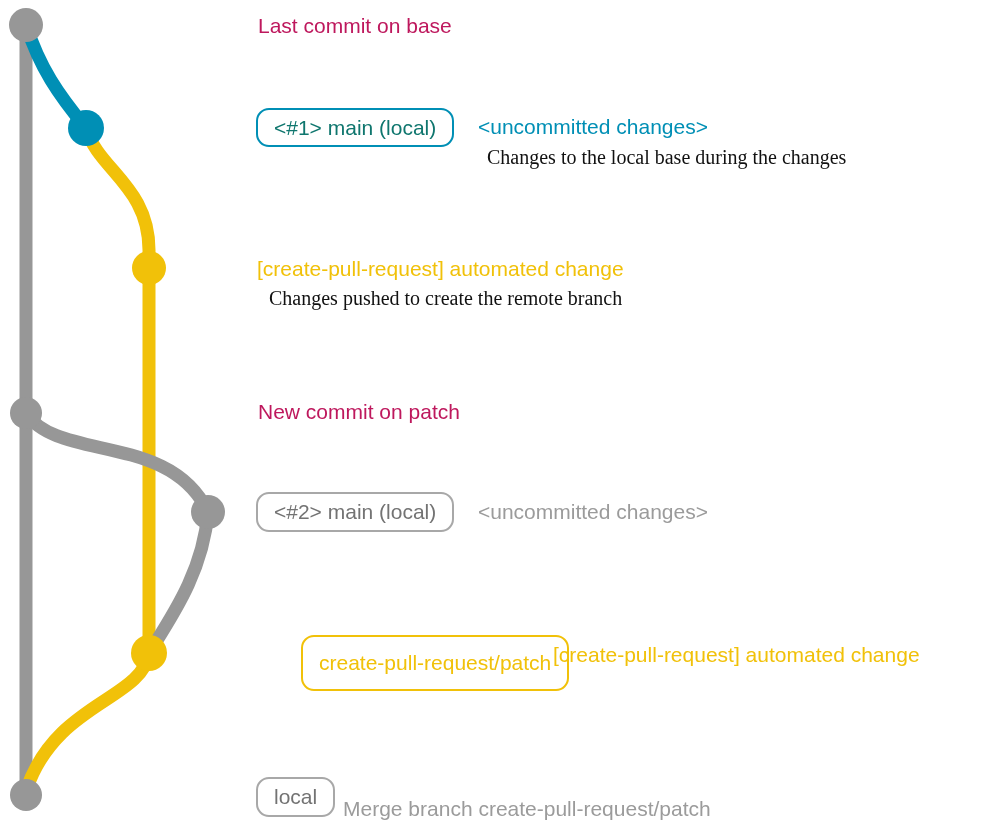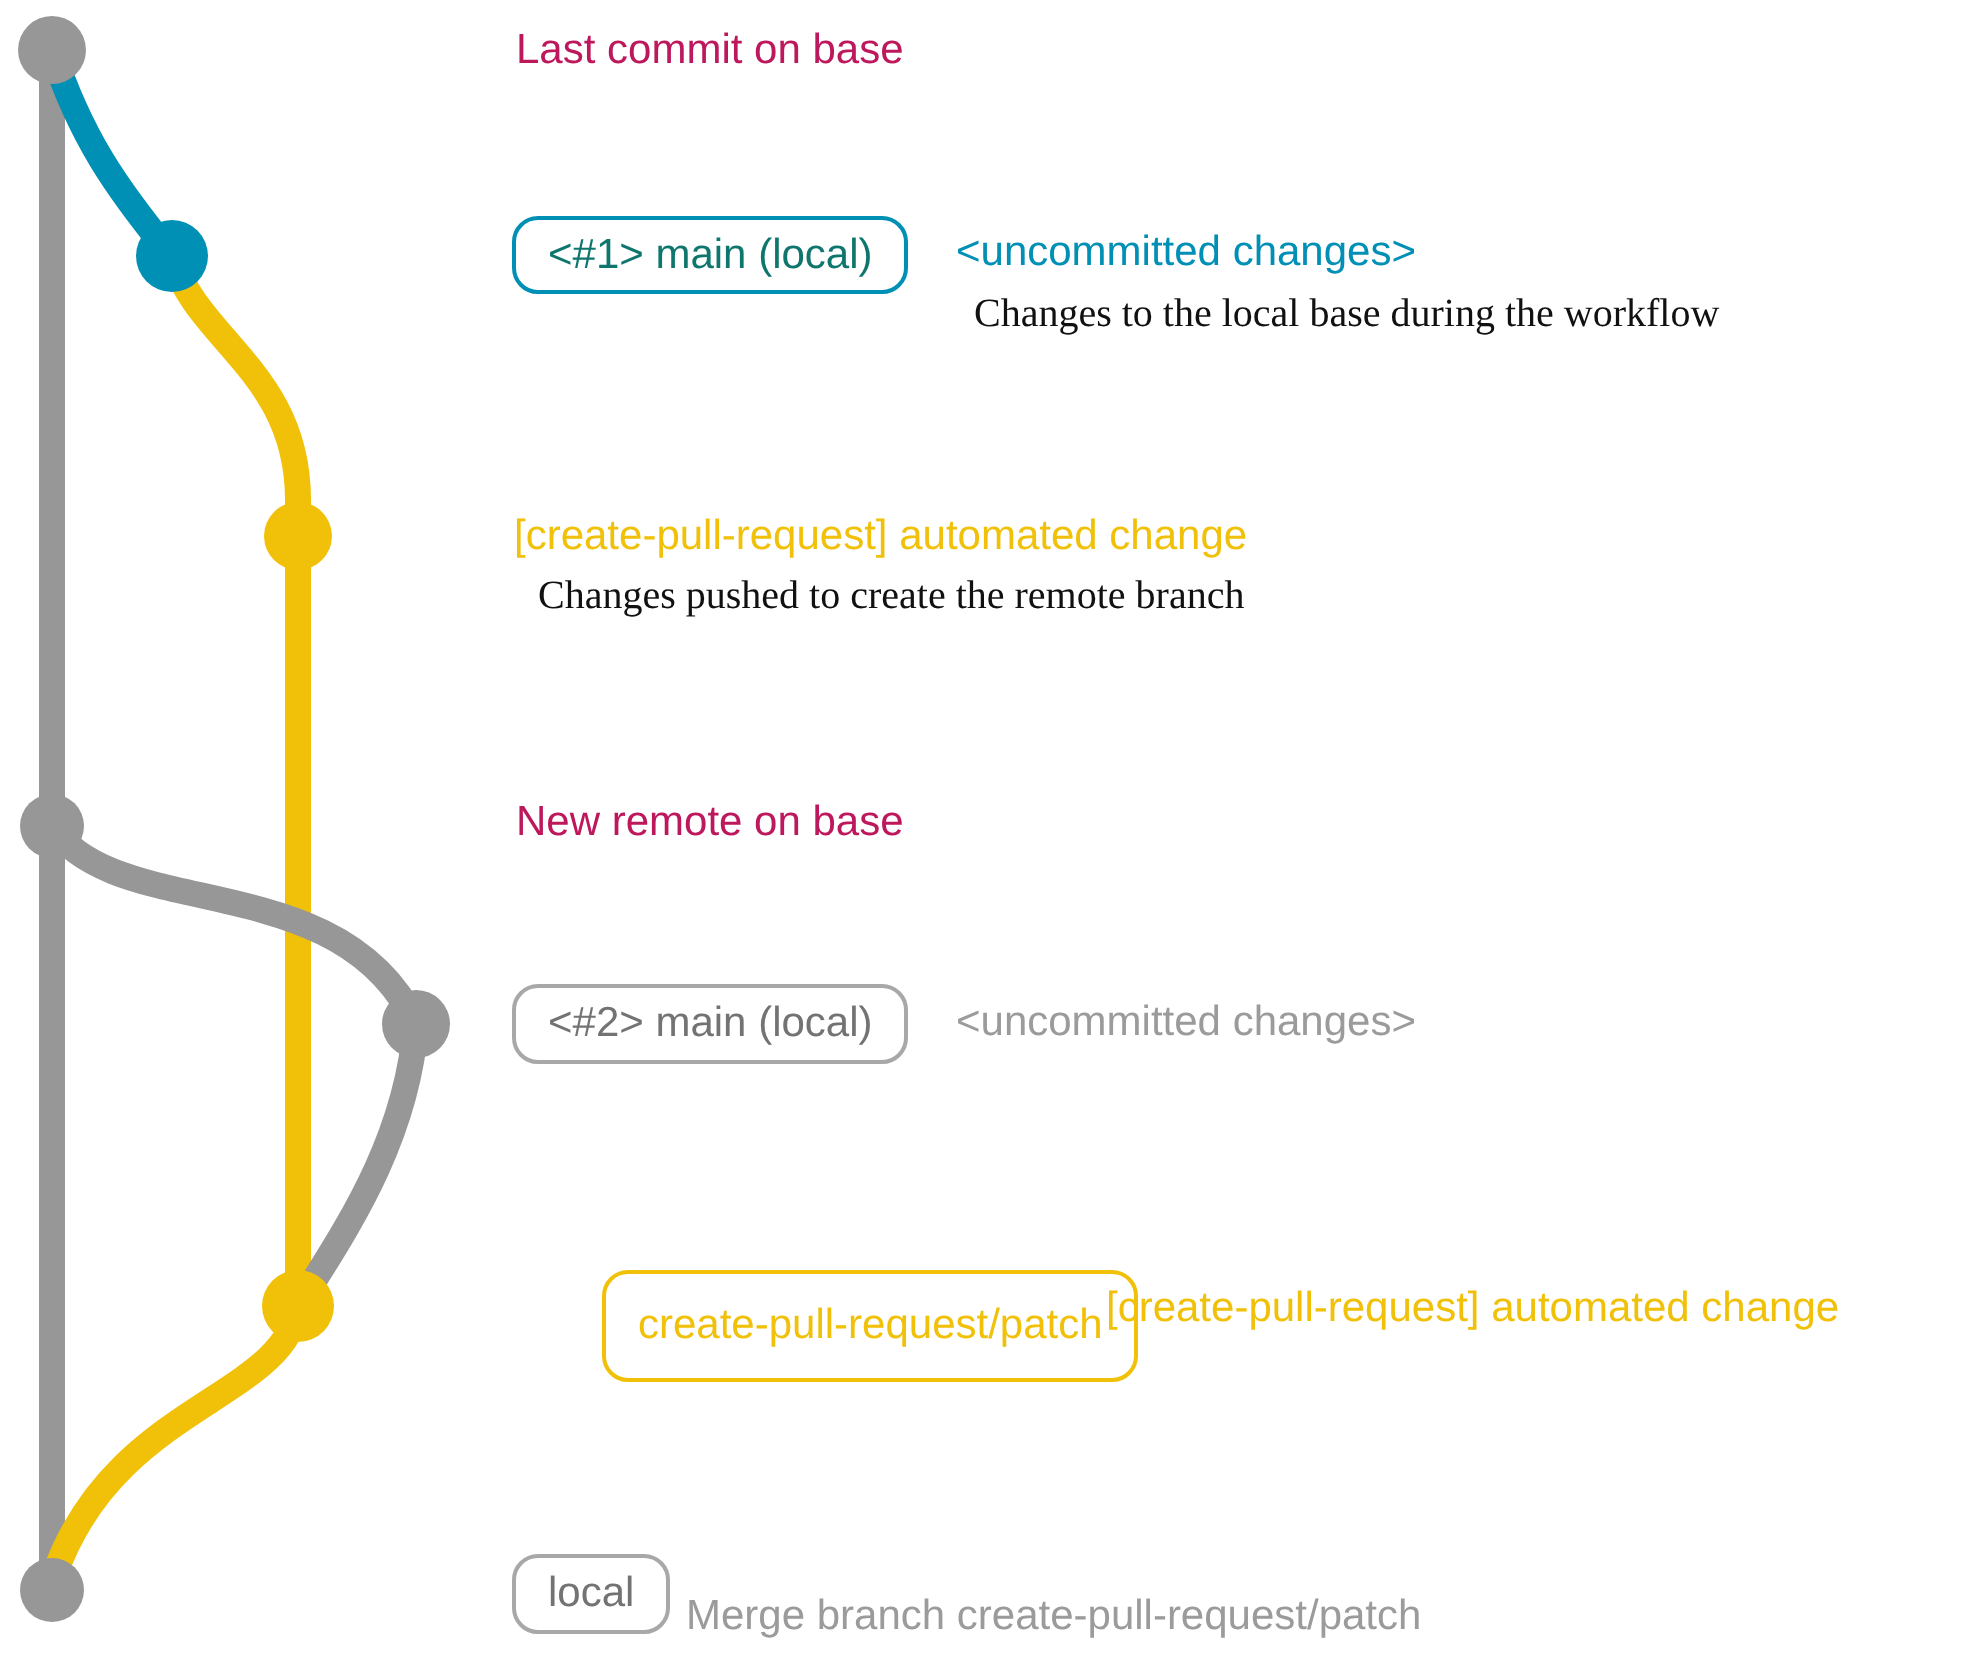--- a/index.html
+++ b/index.html
@@ -68,26 +68,26 @@
     <circle cx="26" cy="413" r="16" fill="#979797"></circle>
     <circle cx="208" cy="512" r="17" fill="#979797"></circle>
     <circle cx="149" cy="653" r="18" fill="#f1c109"></circle>
     <circle cx="26" cy="795" r="16" fill="#979797"></circle>
   </svg>
 
   <span class="txt heading" style="left:258px;top:25px;">Last commit on base</span>
 
   <span class="label-box box-blue" style="left:256px;top:108px;height:39px;">&lt;#1&gt; main (local)</span>
   <span class="txt msg-blue" style="left:478px;top:126px;">&lt;uncommitted changes&gt;</span>
-  <span class="txt note" style="left:487px;top:157px;">Changes to the local base during the workflow</span>
+  <span class="txt note" style="left:487px;top:157px;">Changes to the local base during the changes</span>
 
   <span class="txt msg-yellow" style="left:257px;top:268px;">[create-pull-request] automated change</span>
   <span class="txt note" style="left:269px;top:298px;">Changes pushed to create the remote branch</span>
 
-  <span class="txt heading" style="left:258px;top:411px;">New remote on base</span>
+  <span class="txt heading" style="left:258px;top:411px;">New commit on patch</span>
 
   <span class="label-box box-gray" style="left:256px;top:492px;">&lt;#2&gt; main (local)</span>
   <span class="txt msg-gray" style="left:478px;top:511px;">&lt;uncommitted changes&gt;</span>
 
   <span class="label-box box-yellow" style="left:256px;top:635px;height:56px;margin-left:45px;">create-pull-request/patch</span>
   <span class="txt msg-yellow" style="left:553px;top:654px;">[create-pull-request] automated change</span>
 
   <span class="label-box box-gray" style="left:256px;top:777px;">local</span>
   <span class="txt msg-gray" style="left:343px;top:797px;margin-top:11px;">Merge branch create-pull-request/patch</span>
 

